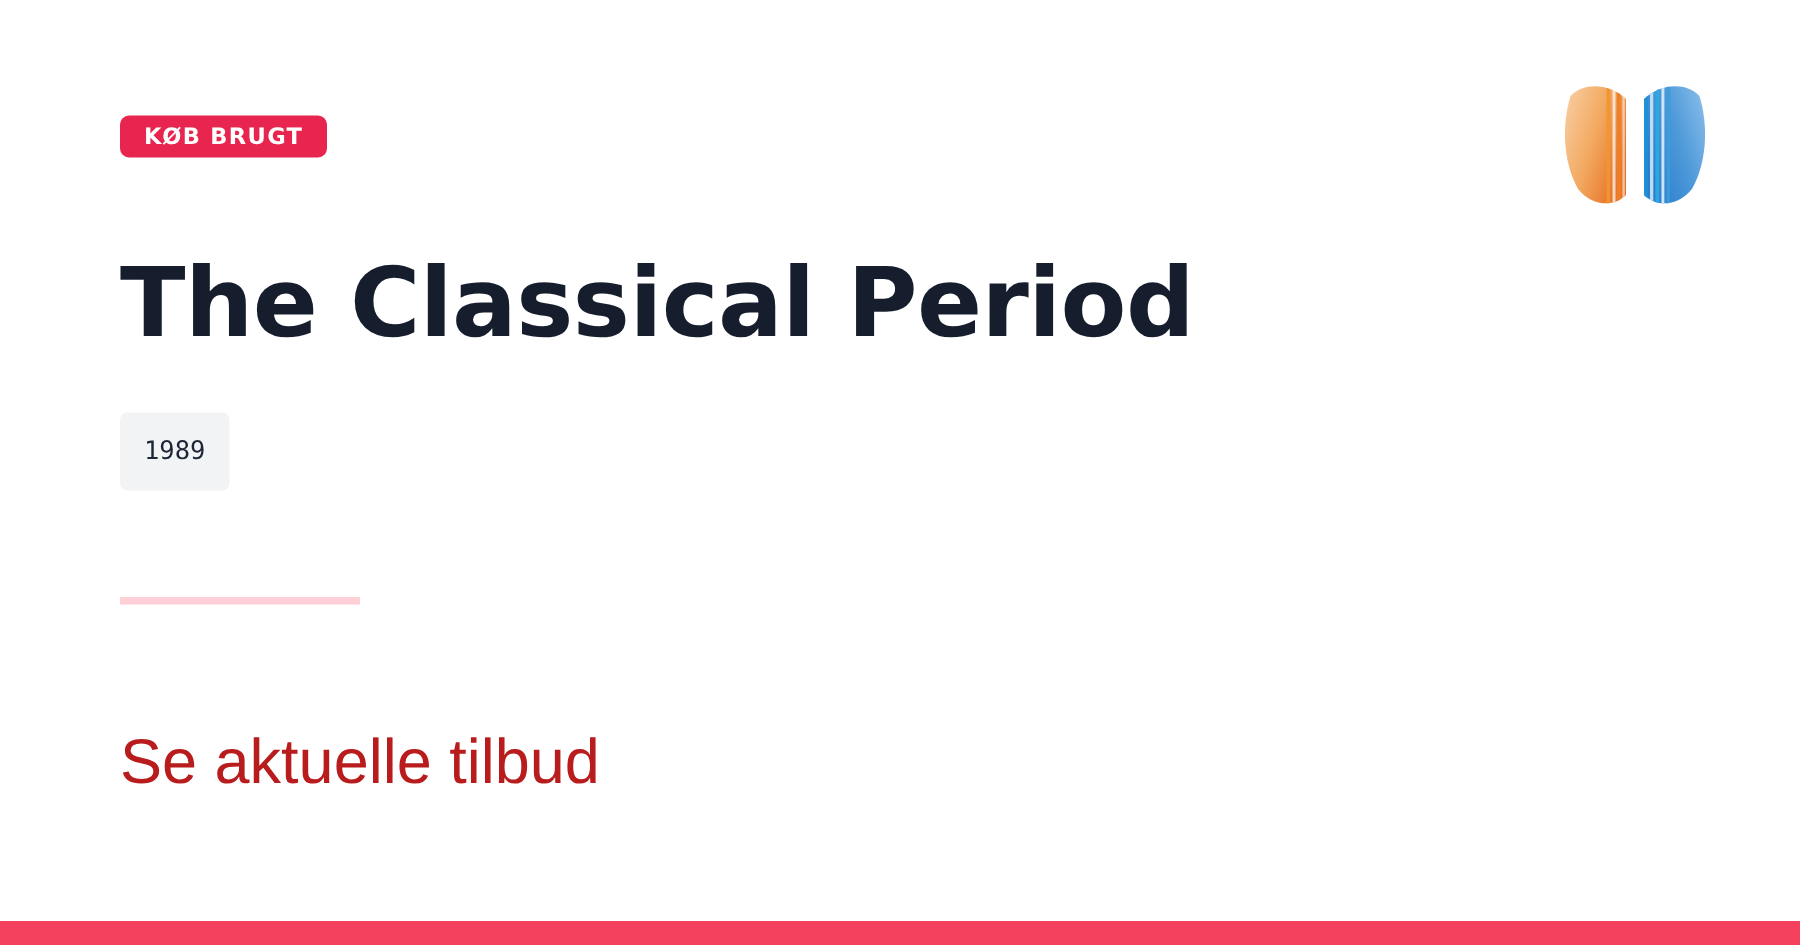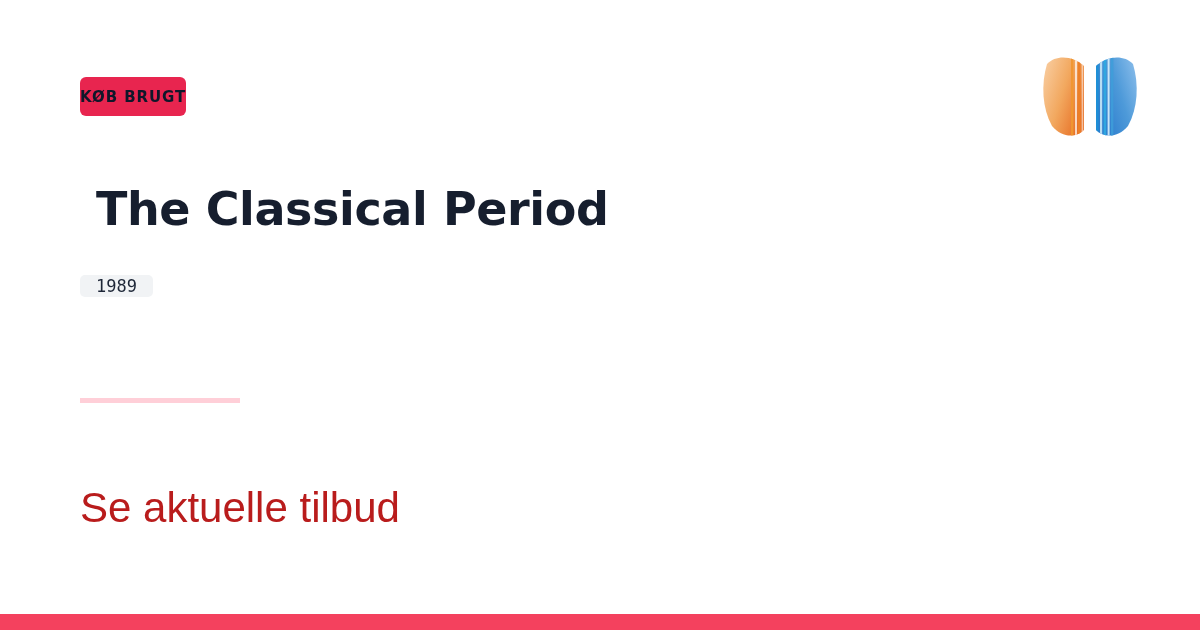--- a/index.html
+++ b/index.html
@@ -37,66 +37,66 @@
     display: block;
     width: 104px;
     height: 104px;
   }
 
   
   .badge {
     position: absolute;
     left: 80px;
     top: 77px;
-    height: 39px;
+    height: 28px;
     box-sizing: border-box;
     display: flex;
     align-items: center;
     justify-content: center;
-    padding: 0 0;
+    padding: 0 16px;
     border-radius: 6px;
     background: #e8254f;
-    color: #0f172a;
+    color: #ffffff;
     font-size: 15px;
     font-weight: bold;
     letter-spacing: 0.9px;
     text-transform: uppercase;
     font-family: "DejaVu Sans", "Liberation Sans", sans-serif;
     white-space: nowrap;
   }
 
   
   .title {
     position: absolute;
     left: 80px;
     top: 168px;
-    margin: 16px;
+    margin: 0;
     font-family: "DejaVu Sans", "Liberation Sans", sans-serif;
-    font-size: 46px;
+    font-size: 64px;
     font-weight: bold;
     line-height: 1.12;
     letter-spacing: -0.4px;
     color: #161e2e;
     white-space: nowrap;
   }
 
   
   .meta-row {
     position: absolute;
     left: 80px;
     top: 275px;
     display: flex;
     gap: 10px;
     align-items: center;
   }
   .chip {
     display: inline-flex;
     align-items: center;
     justify-content: center;
-    height: 22px;
+    height: 52px;
     box-sizing: border-box;
     padding: 0 16px;
     border-radius: 5px;
     background: #f1f3f5;
     color: #1d2637;
     font-family: "DejaVu Sans Mono", "Liberation Mono", monospace;
     font-size: 17px;
     line-height: 1;
     white-space: nowrap;
   }

